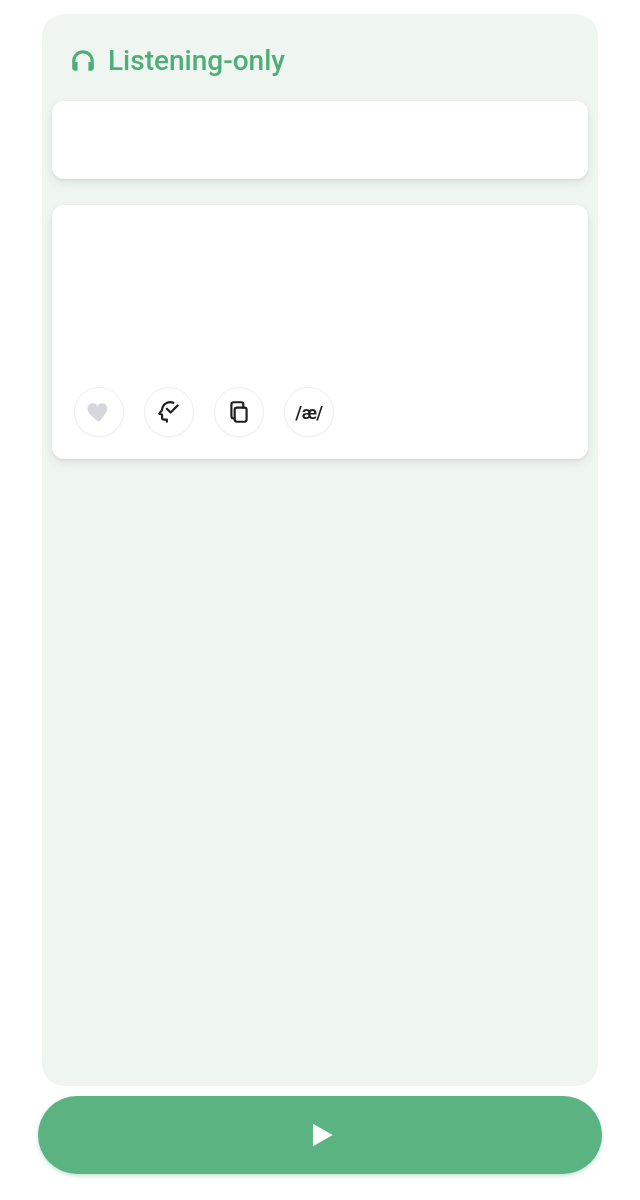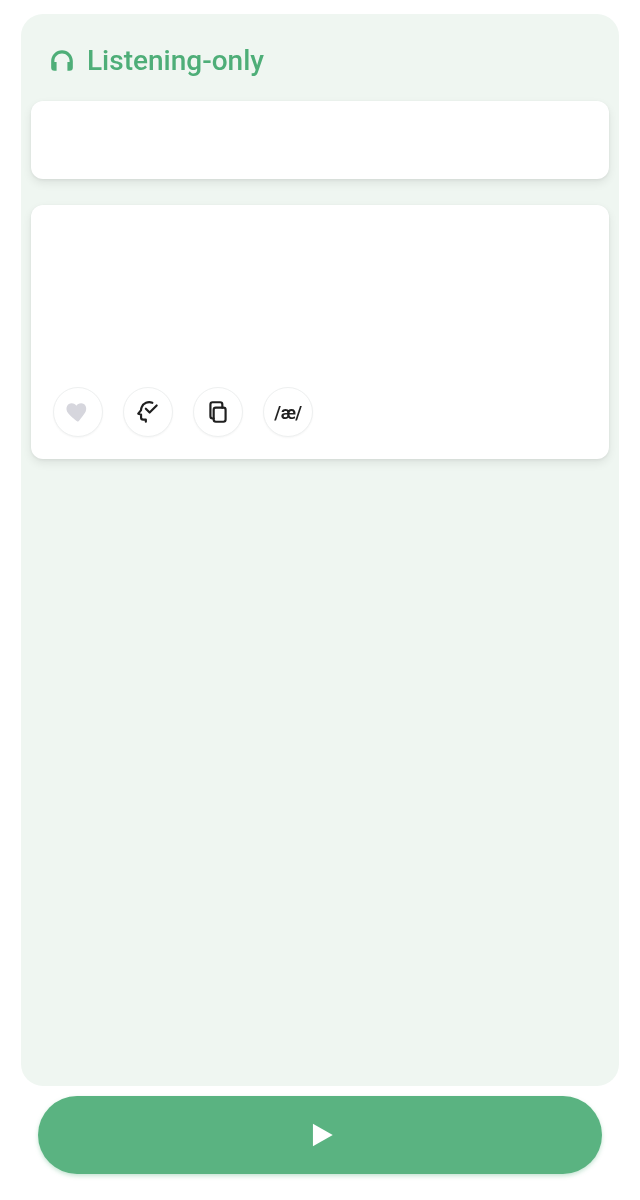--- a/index.html
+++ b/index.html
@@ -10,21 +10,21 @@
       height: 1200px;
       background: #fff;
       border-radius: 44px;
       padding: 14px 0 26px 0;
       display: flex;
       flex-direction: column;
       position: relative;
     }
 
     .app-surface {
-      margin: 0 21px;
+      margin: 0 42px;
       flex: 1;
       background: #eff6f1;
       border-radius: 22px;
       padding: 30px 0 0 0;
       display: flex;
       flex-direction: column;
       overflow: hidden;
     }
 
     .header-line {

